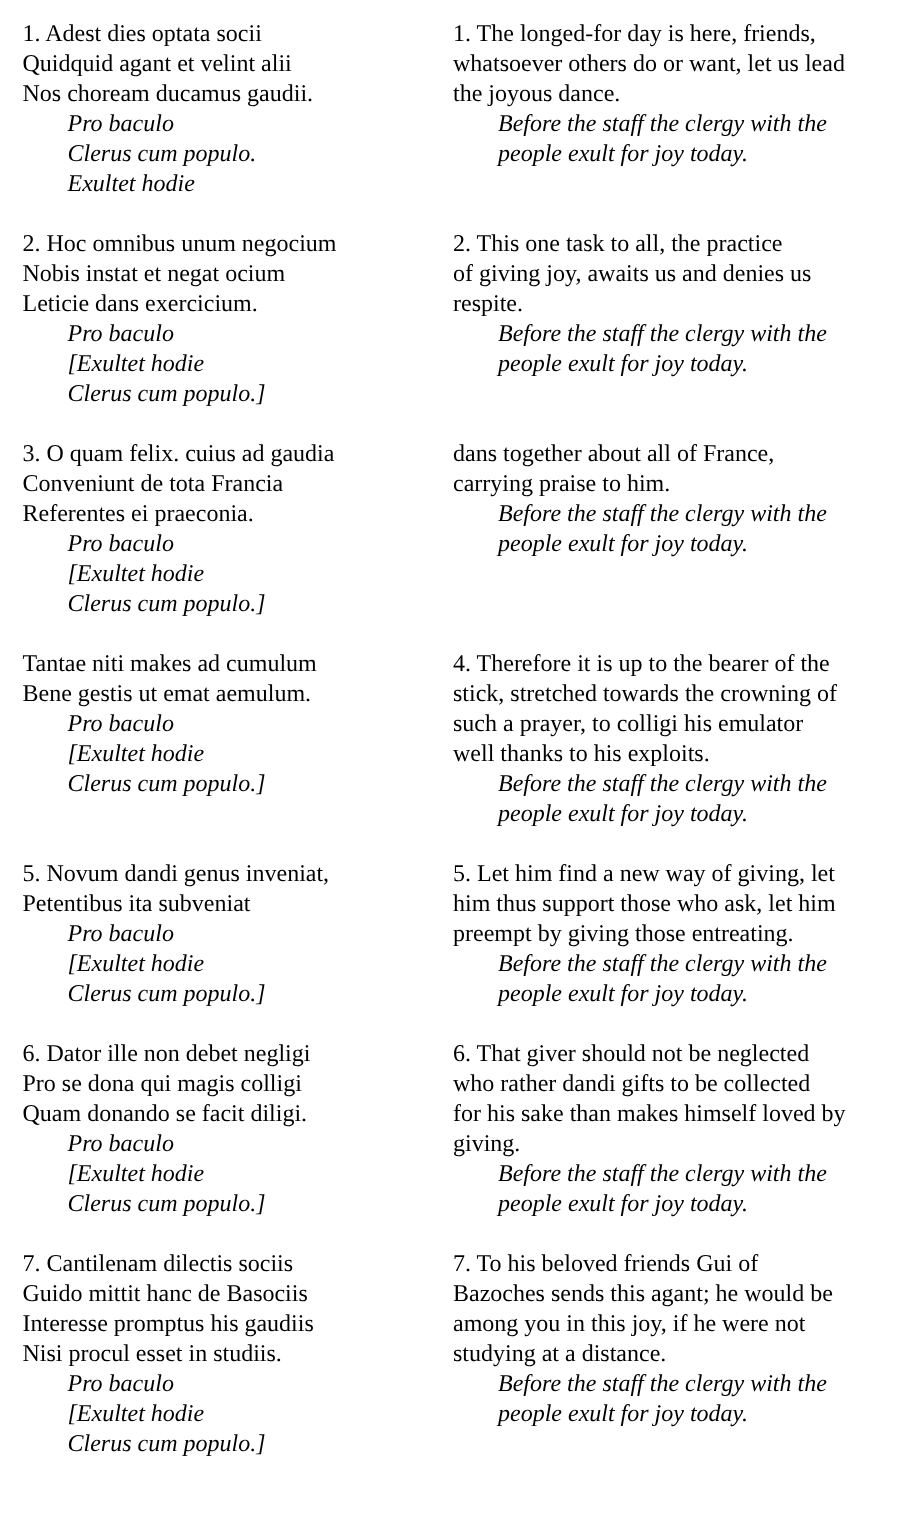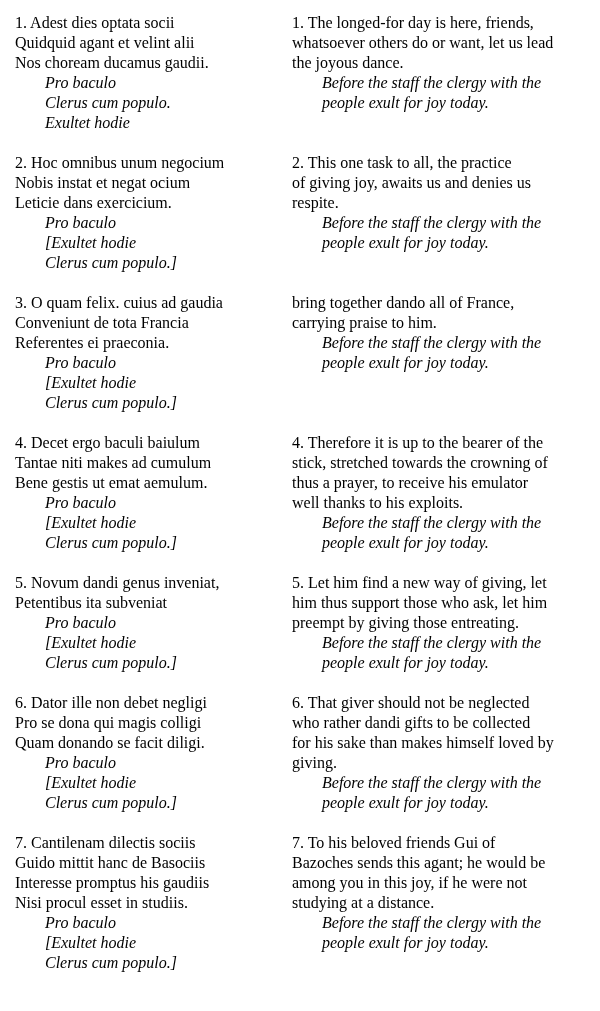--- a/index.html
+++ b/index.html
@@ -17,21 +17,21 @@
   .page {
     box-sizing: border-box;
     width: 600px;
     min-height: 1011px;
     padding: 13px 8px 10px 15px;
     background: #ffffff;
   }
   .stanza-row {
     display: grid;
     grid-template-columns: 263px 1fr;
-    column-gap: 14px;
+    column-gap: 24px;
     margin-bottom: 20px;
   }
   .stanza-row:last-child {
     margin-bottom: 14px;
   }
   .verse-line {
     white-space: pre-wrap;
   }
   .refrain-line {
     font-style: italic;
@@ -81,39 +81,38 @@
       <div class="stanza-row">
         <div class="stanza-cell">
           <div class="verse-line">3. O quam felix. cuius ad gaudia</div>
           <div class="verse-line">Conveniunt de tota Francia</div>
           <div class="verse-line">Referentes ei praeconia.</div>
           <div class="refrain-line">Pro baculo</div>
           <div class="refrain-line">[Exultet hodie</div>
           <div class="refrain-line">Clerus cum populo.]</div>
         </div>
         <div class="stanza-cell">
-          <div class="verse-line">bring together dando all of France,</div>
+          <div class="verse-line">dans together about all of France,</div>
           <div class="verse-line">carrying praise to him.</div>
           <div class="refrain-line">Before the staff the clergy with the</div>
           <div class="refrain-line">people exult for joy today.</div>
         </div>
       </div>
       <div class="stanza-row">
         <div class="stanza-cell">
-          <div class="verse-line">4. Decet ergo baculi baiulum</div>
           <div class="verse-line">Tantae niti makes ad cumulum</div>
           <div class="verse-line">Bene gestis ut emat aemulum.</div>
           <div class="refrain-line">Pro baculo</div>
           <div class="refrain-line">[Exultet hodie</div>
           <div class="refrain-line">Clerus cum populo.]</div>
         </div>
         <div class="stanza-cell">
           <div class="verse-line">4. Therefore it is up to the bearer of the</div>
           <div class="verse-line">stick, stretched towards the crowning of</div>
-          <div class="verse-line">thus a prayer, to receive his emulator</div>
+          <div class="verse-line">such a prayer, to colligi his emulator</div>
           <div class="verse-line">well thanks to his exploits.</div>
           <div class="refrain-line">Before the staff the clergy with the</div>
           <div class="refrain-line">people exult for joy today.</div>
         </div>
       </div>
       <div class="stanza-row">
         <div class="stanza-cell">
           <div class="verse-line">5. Novum dandi genus inveniat,</div>
           <div class="verse-line">Petentibus ita subveniat</div>
           <div class="refrain-line">Pro baculo</div>

